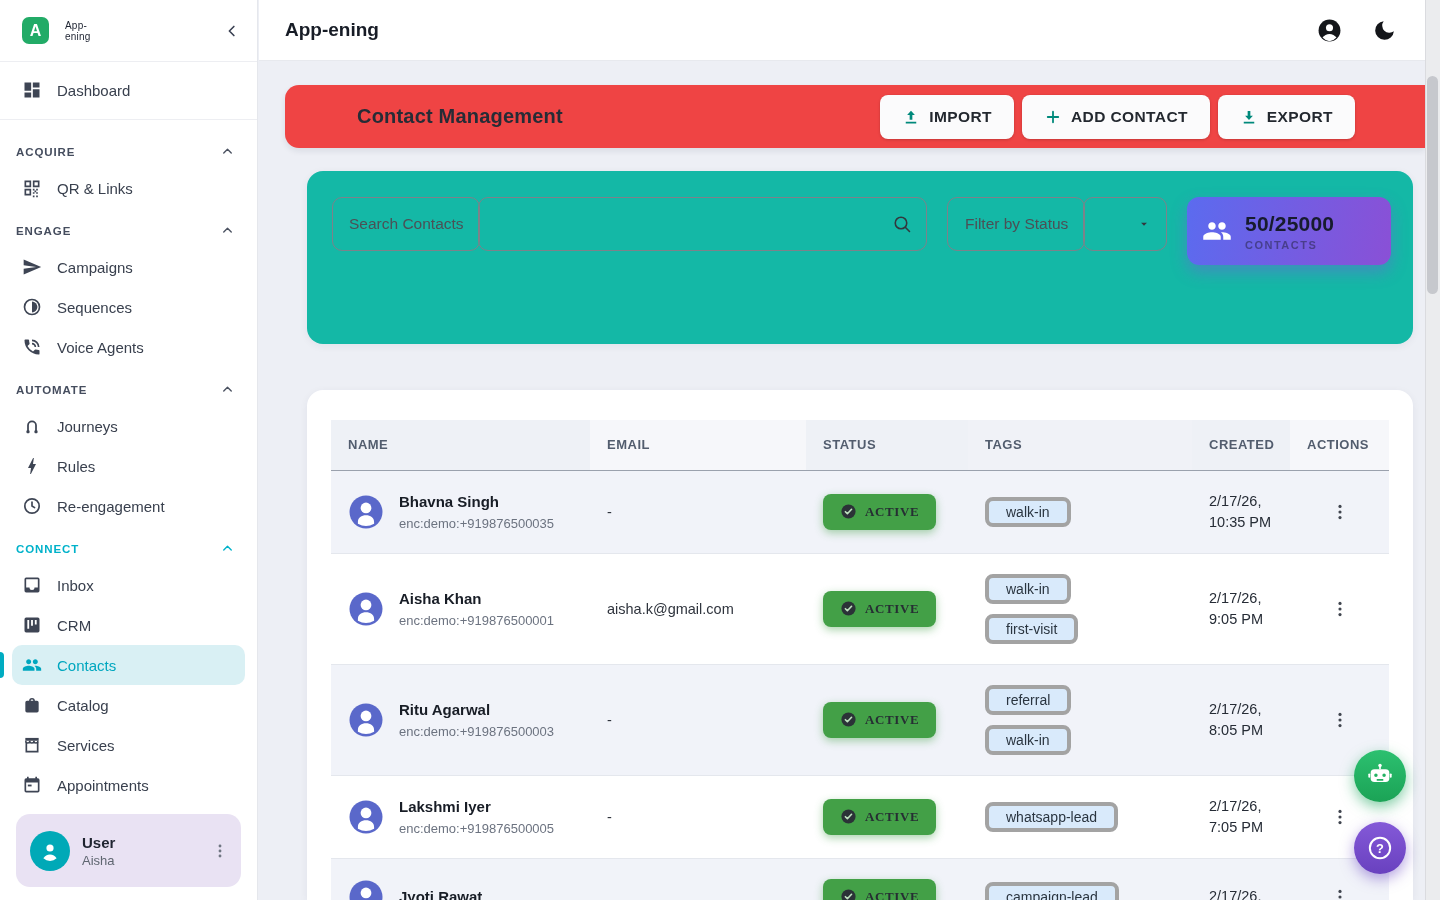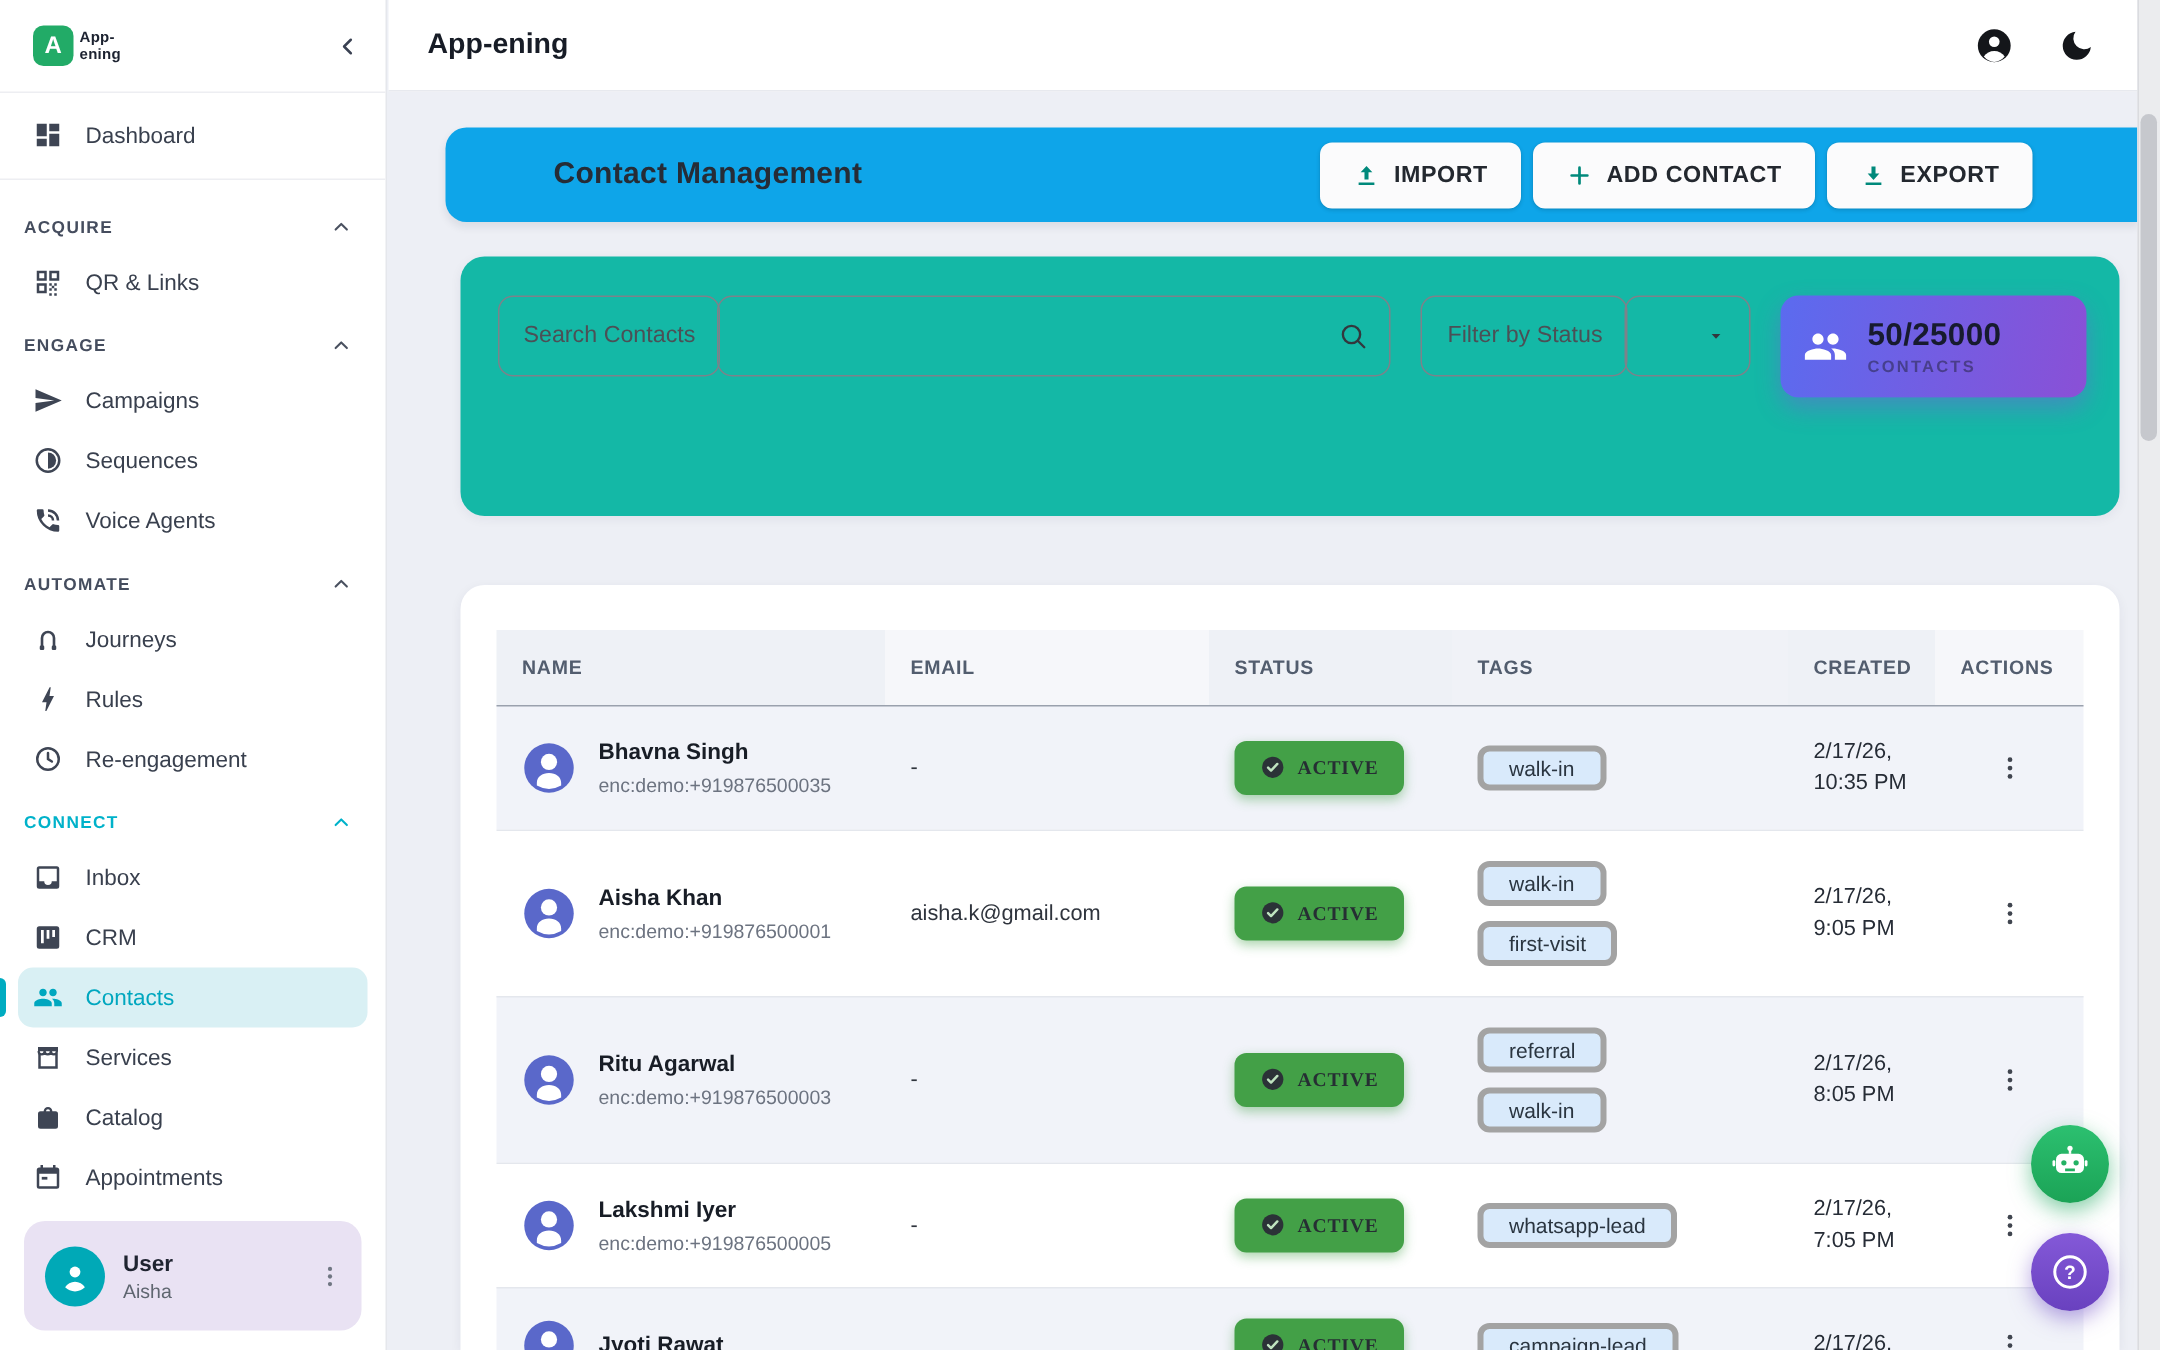--- a/index.html
+++ b/index.html
@@ -10,21 +10,21 @@
   }
   svg { display:block; }
   .icon svg { width:20px; height:20px; }
 
   
   .sidebar { position:absolute; left:0; top:0; width:258px; height:900px;
     background:#fff; border-right:1px solid #e5e7ec; display:flex; flex-direction:column; z-index:5; }
   .sidebar-top { height:62px; border-bottom:1px solid #edeef2; display:flex; align-items:center; padding:0 16px 0 22px; flex:none; }
   .logo-badge { width:27px; height:27px; border-radius:7px; background:#22ab67; color:#fff;
     font-weight:bold; font-size:16px; display:flex; align-items:center; justify-content:center; }
-  .logo-text { margin-left:4px; font-size:10px; font-weight:700; line-height:1.1; color:#1c2230; letter-spacing:.2px; }
+  .logo-text { margin-left:16px; font-size:10px; font-weight:400; line-height:1.1; color:#1c2230; letter-spacing:.2px; }
   .collapse-btn { margin-left:auto; color:#3a4152; cursor:pointer; }
   .collapse-btn svg { width:18px; height:18px; }
 
   .nav { flex:1; padding:8px 12px 0; overflow:hidden; }
   .nav-item { height:40px; display:flex; align-items:center; gap:15px; padding:0 10px;
     border-radius:10px; color:#39404e; font-size:15px; position:relative; cursor:pointer; }
   .nav-item .icon { color:#3e4554; flex:none; }
   .nav-item.active { background:#d9f0f4; color:#00a7bf; }
   .nav-item.active .icon { color:#00a7bf; }
   .nav-item.active::before { content:""; position:absolute; left:-12px; top:7px; bottom:7px;
@@ -51,21 +51,21 @@
   .main { position:absolute; left:259px; top:0; width:1166px; height:900px; }
   .topbar { height:61px; background:#fff; border-bottom:1px solid #e7e9ee;
     display:flex; align-items:center; padding:0 28px 0 26px; }
   .topbar-title { font-size:19px; font-weight:700; color:#171c26; }
   .topbar-icons { margin-left:auto; display:flex; align-items:center; gap:30px; }
   .topbar-icons .icon { color:#14161a; cursor:pointer; }
   .topbar-icons .icon svg { width:25px; height:25px; }
 
   .content { position:absolute; left:0; right:0; top:61px; bottom:0; overflow:hidden; }
 
-  .cm-panel { position:absolute; left:38px; top:24px; right:0; height:63px; background:#0ea5e9;
+  .cm-panel { position:absolute; left:26px; top:24px; right:0; height:63px; background:#ef4444;
     border-radius:14px 0 0 14px; box-shadow:0 3px 6px rgba(25,35,60,.09);
     display:flex; align-items:center; }
   .cm-title { margin-left:72px; font-size:20px; font-weight:700; color:#262c36; letter-spacing:.2px; }
   .cm-actions { margin-left:auto; display:flex; gap:8px; padding-right:70px; }
   .btn { height:44px; background:#fbfbfc; border:none; border-radius:8px;
     box-shadow:0 1px 3px rgba(0,0,0,.16), 0 0 0 .5px rgba(0,0,0,.03);
     display:flex; align-items:center; gap:9px; padding:0 22px;
     font-family:inherit; font-size:15.5px; font-weight:700; letter-spacing:.4px; color:#23282f; cursor:pointer; }
   .btn .icon { color:#00897b; }
   .btn .icon svg { width:18px; height:18px; }
@@ -273,34 +273,34 @@
           <span class="icon">
             <svg viewBox="0 0 24 24" fill="currentColor" xmlns="http://www.w3.org/2000/svg">
               <path d="M16 11c1.66 0 2.99-1.34 2.99-3S17.66 5 16 5s-3 1.34-3 3 1.34 3 3 3zm-8 0c1.66 0 2.99-1.34 2.99-3S9.66 5 8 5 5 6.34 5 8s1.34 3 3 3zm0 2c-2.33 0-7 1.17-7 3.5V19h14v-2.5C15 14.17 10.33 13 8 13zm8 0c-.29 0-.62.02-.97.05 1.16.84 1.97 1.97 1.97 3.45V19h6v-2.5c0-2.33-4.67-3.5-7-3.5z"></path>
             </svg>
           </span>
           <span>Contacts</span>
         </div>
         <div class="nav-item">
           <span class="icon">
             <svg viewBox="0 0 24 24" fill="currentColor" xmlns="http://www.w3.org/2000/svg">
+              <path d="M18 7h-2.5a3.5 3.5 0 0 0-7 0H6a2 2 0 0 0-2 2v10a2 2 0 0 0 2 2h12a2 2 0 0 0 2-2V9a2 2 0 0 0-2-2zm-6-1.6A1.6 1.6 0 0 1 13.6 7h-3.2A1.6 1.6 0 0 1 12 5.4z"></path>
+            </svg>
+          </span>
+          <span>Catalog</span>
+        </div>
+        <div class="nav-item">
+          <span class="icon">
+            <svg viewBox="0 0 24 24" fill="currentColor" xmlns="http://www.w3.org/2000/svg">
               <path d="M4 3.5h16v3.4H4z"></path>
               <path fill="none" stroke="currentColor" stroke-width="2" d="M5.2 8.5V20h13.6V8.5"></path>
               <path fill="none" stroke="currentColor" stroke-width="1.8" d="M4.5 6.8c0 1.6 1 2.7 2.4 2.7s2.4-1.1 2.4-2.7m0 0c0 1.6 1 2.7 2.5 2.7s2.5-1.1 2.5-2.7m0 0c0 1.6 1 2.7 2.4 2.7s2.4-1.1 2.4-2.7"></path>
             </svg>
           </span>
           <span>Services</span>
-        </div>
-        <div class="nav-item">
-          <span class="icon">
-            <svg viewBox="0 0 24 24" fill="currentColor" xmlns="http://www.w3.org/2000/svg">
-              <path d="M18 7h-2.5a3.5 3.5 0 0 0-7 0H6a2 2 0 0 0-2 2v10a2 2 0 0 0 2 2h12a2 2 0 0 0 2-2V9a2 2 0 0 0-2-2zm-6-1.6A1.6 1.6 0 0 1 13.6 7h-3.2A1.6 1.6 0 0 1 12 5.4z"></path>
-            </svg>
-          </span>
-          <span>Catalog</span>
         </div>
         <div class="nav-item">
           <span class="icon">
             <svg viewBox="0 0 24 24" fill="currentColor" xmlns="http://www.w3.org/2000/svg">
               <path d="M19 4h-1V2h-2v2H8V2H6v2H5a2 2 0 0 0-2 2v13a2 2 0 0 0 2 2h14a2 2 0 0 0 2-2V6a2 2 0 0 0-2-2zm0 15H5V9h14v10z"></path>
               <rect x="7" y="11.5" width="4.5" height="2.2"></rect>
             </svg>
           </span>
           <span>Appointments</span>
         </div>

